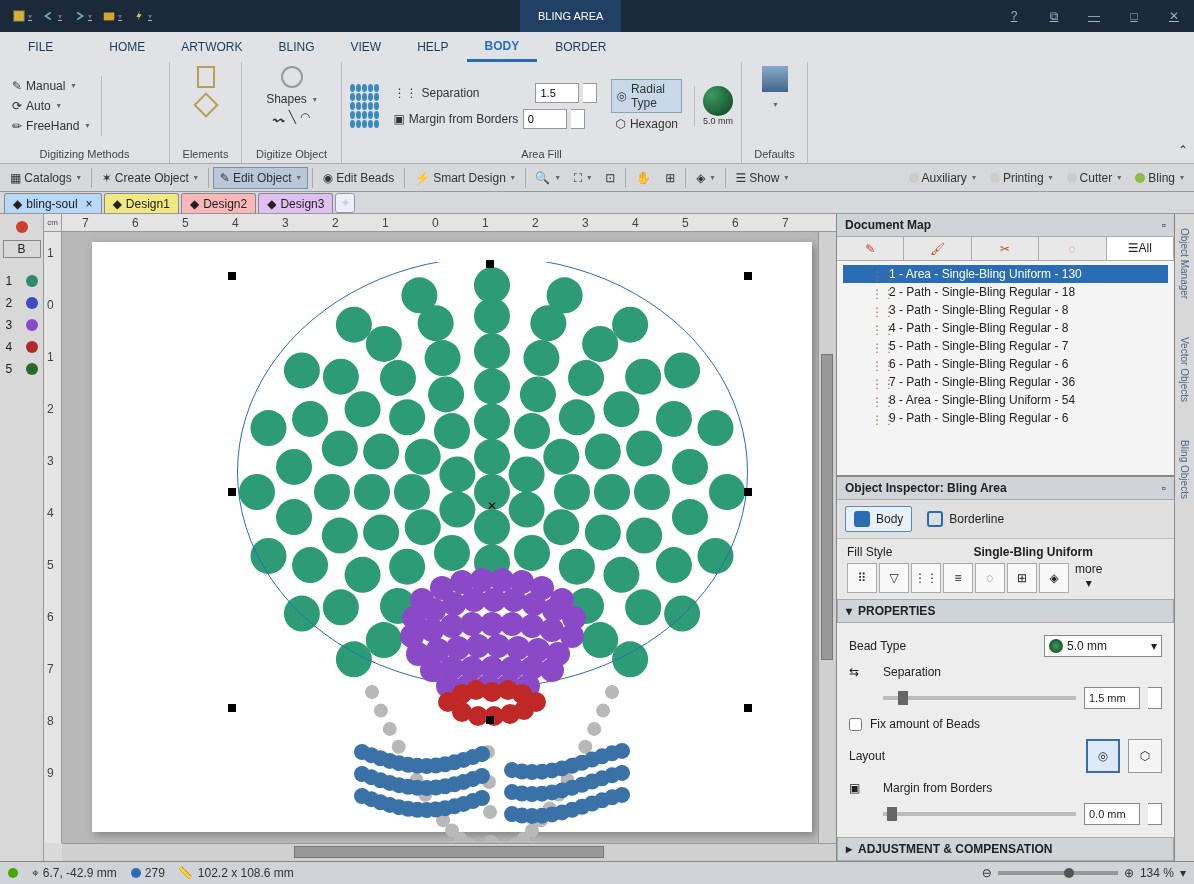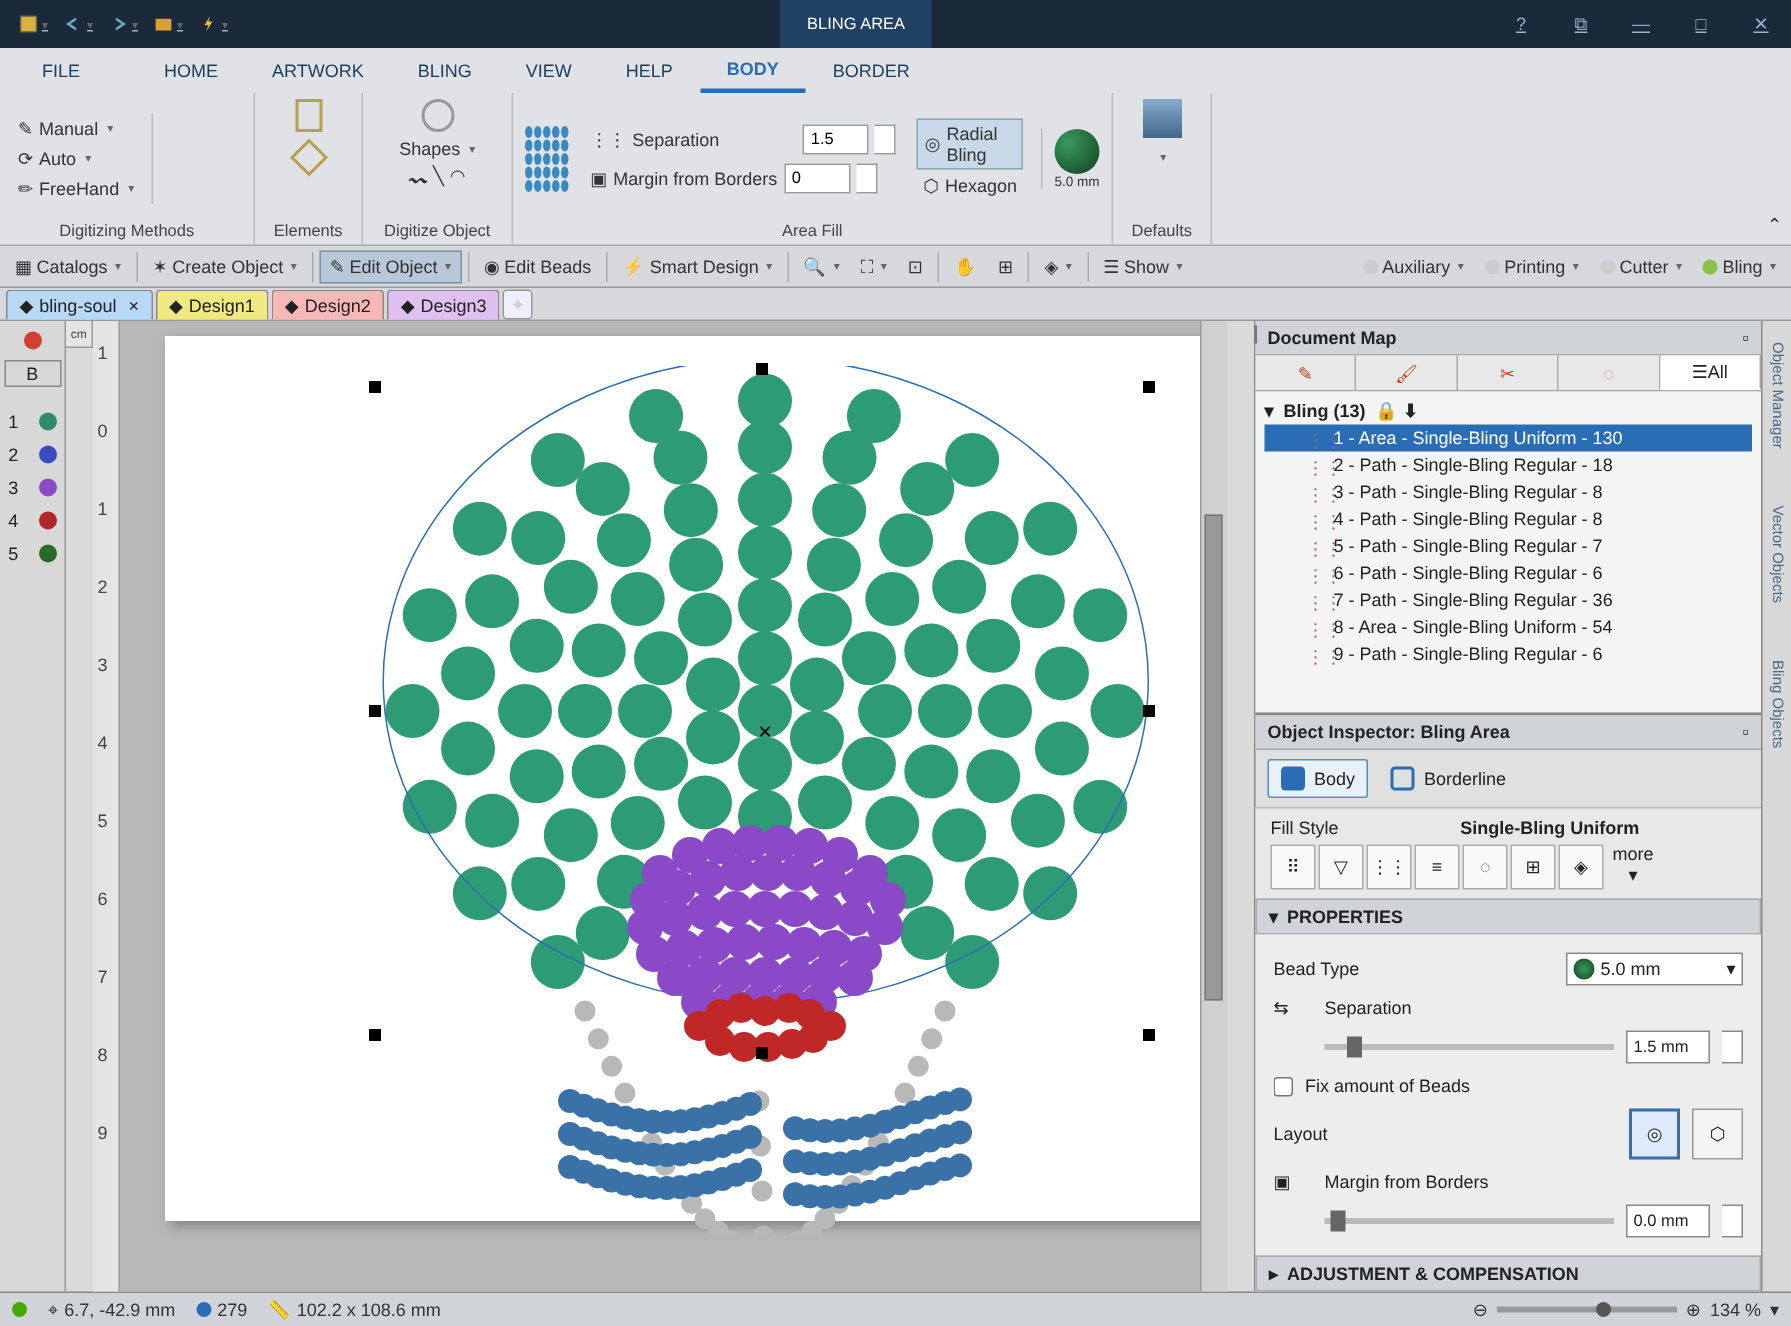--- a/index.html
+++ b/index.html
@@ -39,21 +39,21 @@
 .doc-tabs { height: 22px; background: #d6d8db; display: flex; align-items: flex-end; padding: 0 4px; border-bottom: 1px solid #999; }
 .dtab { height: 20px; padding: 2px 8px; border: 1px solid #888; border-bottom: none; border-radius: 3px 3px 0 0; margin-right: 2px; display: flex; align-items: center; gap: 4px; font-size: 11px; color: #222; }
 .dtab .close { margin-left: 4px; }
 .dtab-new { width: 20px; height: 20px; border:1px solid #999; background:#eef; border-radius:3px; display:flex; align-items:center; justify-content:center; }
 
 .workspace { display: flex; height: 647px; }
 .leftbar { width: 44px; background: #d8d8d8; border-right: 1px solid #999; display: flex; flex-direction: column; align-items: center; padding-top: 4px; gap: 4px; color:#222;}
 .leftbar .lb-row { width: 38px; height: 18px; display: flex; align-items: center; justify-content: space-between; padding: 0 3px; font-size: 10px;}
 .bead-dot { width: 12px; height: 12px; border-radius: 50%; }
 
-.canvas-area { flex: 1; background: #dadada; display: flex; flex-direction: row; position: relative; justify-content: center; }
+.canvas-area { flex: 1; background: #dadada; display: flex; flex-direction: column; position: relative; justify-content: center; }
 .ruler-h { height: 18px; background: #e4e4e4; border-bottom: 1px solid #999; margin-left:18px; position: relative; font-size:9px; color:#444;}
 .ruler-h .corner { position:absolute; left:-18px; top:0; width:18px; height:18px; background:#e4e4e4; border-right:1px solid #999; border-bottom:1px solid #999; font-size:8px; display:flex; align-items:center; justify-content:center;}
 .ruler-h .tick { position: absolute; top: 2px; }
 .canvas-body { flex: 1; display: flex; }
 .ruler-v { width: 18px; background: #e4e4e4; border-right: 1px solid #999; position: relative; font-size:9px; color:#444;}
 .ruler-v .tick { position: absolute; left: 3px; writing-mode: horizontal-tb; }
 .canvas { flex: 1; background: #b8b8b8; position: relative; overflow: hidden; }
 .page { position: absolute; left: 30px; top: 10px; width: 720px; height: 590px; background: #fff; box-shadow: 3px 3px 8px rgba(0,0,0,0.3); }
 .artwork { position: absolute; left: 120px; top: 20px; }
 .sel-handle { width: 8px; height: 8px; background: #000; position: absolute; }
@@ -240,21 +240,21 @@
         <div class="rib-btn">
           <span>▣</span>
           <span style="width:110px">Margin from Borders</span>
           <input class="num-input" value="0" style="">
             <div class="spin"></div>
         </div>
       </div>
       <div class="rib-stack" style="margin-left:6px">
         <div class="rib-btn" style="background:#c8d8e8;border:1px solid #8aa">
             <span>◎</span>
-            <span>Radial Bling</span>
+            <span>Radial Type</span>
           </div>
         <div class="rib-btn">
             <span>⬡</span>
             <span>Hexagon</span>
           </div>
       </div>
       <div style="display:flex;flex-direction:column;align-items:center;margin-left:8px;border-left:1px solid #bbb;padding-left:8px">
         <div class="bead-swatch"></div>
         <span style="font-size:9px">5.0 mm</span>
       </div>
@@ -732,21 +732,20 @@
           </div>
         <div class="dm-tab">
             <span style="color:#c06080">◌</span>
           </div>
         <div class="dm-tab active">
             <span>☰</span> 
             <span>All</span>
           </div>
       </div>
       <div class="tree">
-        <div class="tree-root">▾ &nbsp;<span>Bling (13)</span> &nbsp;🔒 ⬇</div>
         <div id="tree-items">
             <div class="tree-item selected">
               <span class="tree-icon" style="color: rgb(170, 102, 102);">⋮⋮</span>
               <span>1 - Area - Single-Bling Uniform - 130</span>
             </div>
             <div class="tree-item">
               <span class="tree-icon" style="color: rgb(170, 102, 102);">⋮⋮</span>
               <span>2 - Path - Single-Bling Regular - 18</span>
             </div>
             <div class="tree-item">

